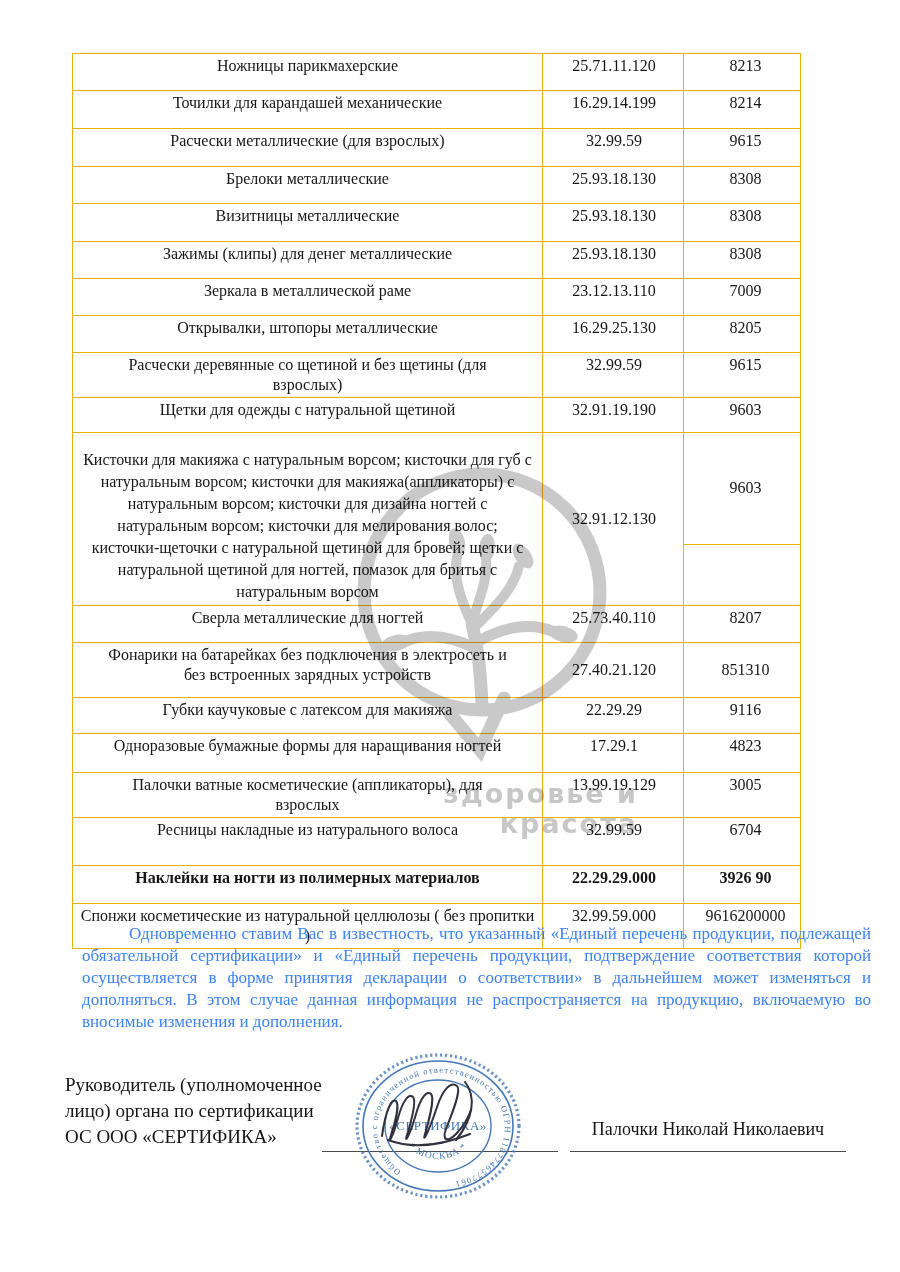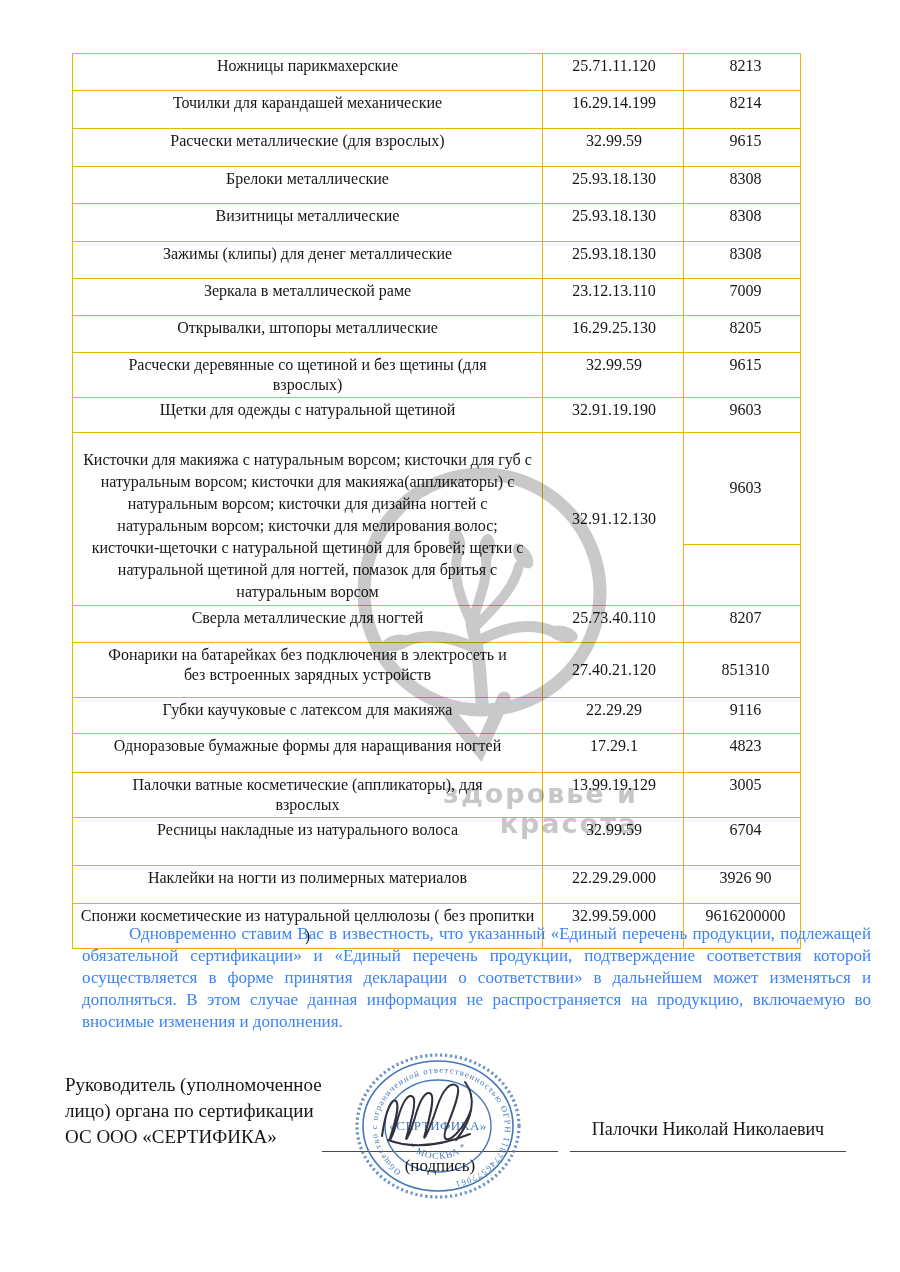--- a/index.html
+++ b/index.html
@@ -164,21 +164,21 @@
           <td class="c-name">Палочки ватные косметические (аппликаторы), для
 взрослых</td>
           <td class="c-code">13.99.19.129</td>
           <td class="c-code c-tnved">3005</td>
         </tr>
         <tr style="height: 48px;">
           <td class="c-name">Ресницы накладные из натурального волоса</td>
           <td class="c-code">32.99.59</td>
           <td class="c-code c-tnved">6704</td>
         </tr>
-        <tr style="height: 38px;">
+        <tr style="height: 38px; font-weight: bold;">
           <td class="c-name">Наклейки на ногти из полимерных материалов</td>
           <td class="c-code">22.29.29.000</td>
           <td class="c-code c-tnved">3926 90</td>
         </tr>
         <tr style="height: 37px;">
           <td class="c-name">Спонжи косметические из натуральной целлюлозы ( без пропитки )</td>
           <td class="c-code">32.99.59.000</td>
           <td class="c-code c-tnved">9616200000</td>
         </tr>
       </tbody>
@@ -227,18 +227,17 @@
       <textPath href="#city-path" startOffset="50%" text-anchor="middle">*  МОСКВА  *</textPath>
     </text>
     <g fill="none" stroke="#30303f" stroke-width="2" stroke-linecap="round">
       <path d="M 30,84 C 34,56 40,46 44,49 C 48,53 42,74 39,83 C 36,92 40,88 46,66 C 51,48 57,41 61,45 C 65,49 58,74 55,83 C 52,92 57,86 64,62 C 69,45 75,38 79,42 C 83,46 76,72 73,82 C 70,92 76,82 85,55 C 91,37 99,29 105,34 C 110,38 99,64 94,77 C 90,88 95,91 104,82 C 110,76 116,66 119,58"></path>
       <path d="M 113,30 C 124,44 122,66 104,88"></path>
       <path d="M 36,88 C 60,97 88,94 118,82"></path>
     </g>
   </svg>
 
   <div class="sig-line line-podpis"></div>
-  <div class="label-podpis">(подпись)</div>
 
   <div class="fio-name">Палочки Николай Николаевич</div>
   <div class="sig-line line-fio"></div>
 
 </div>
 
 </body></html>

